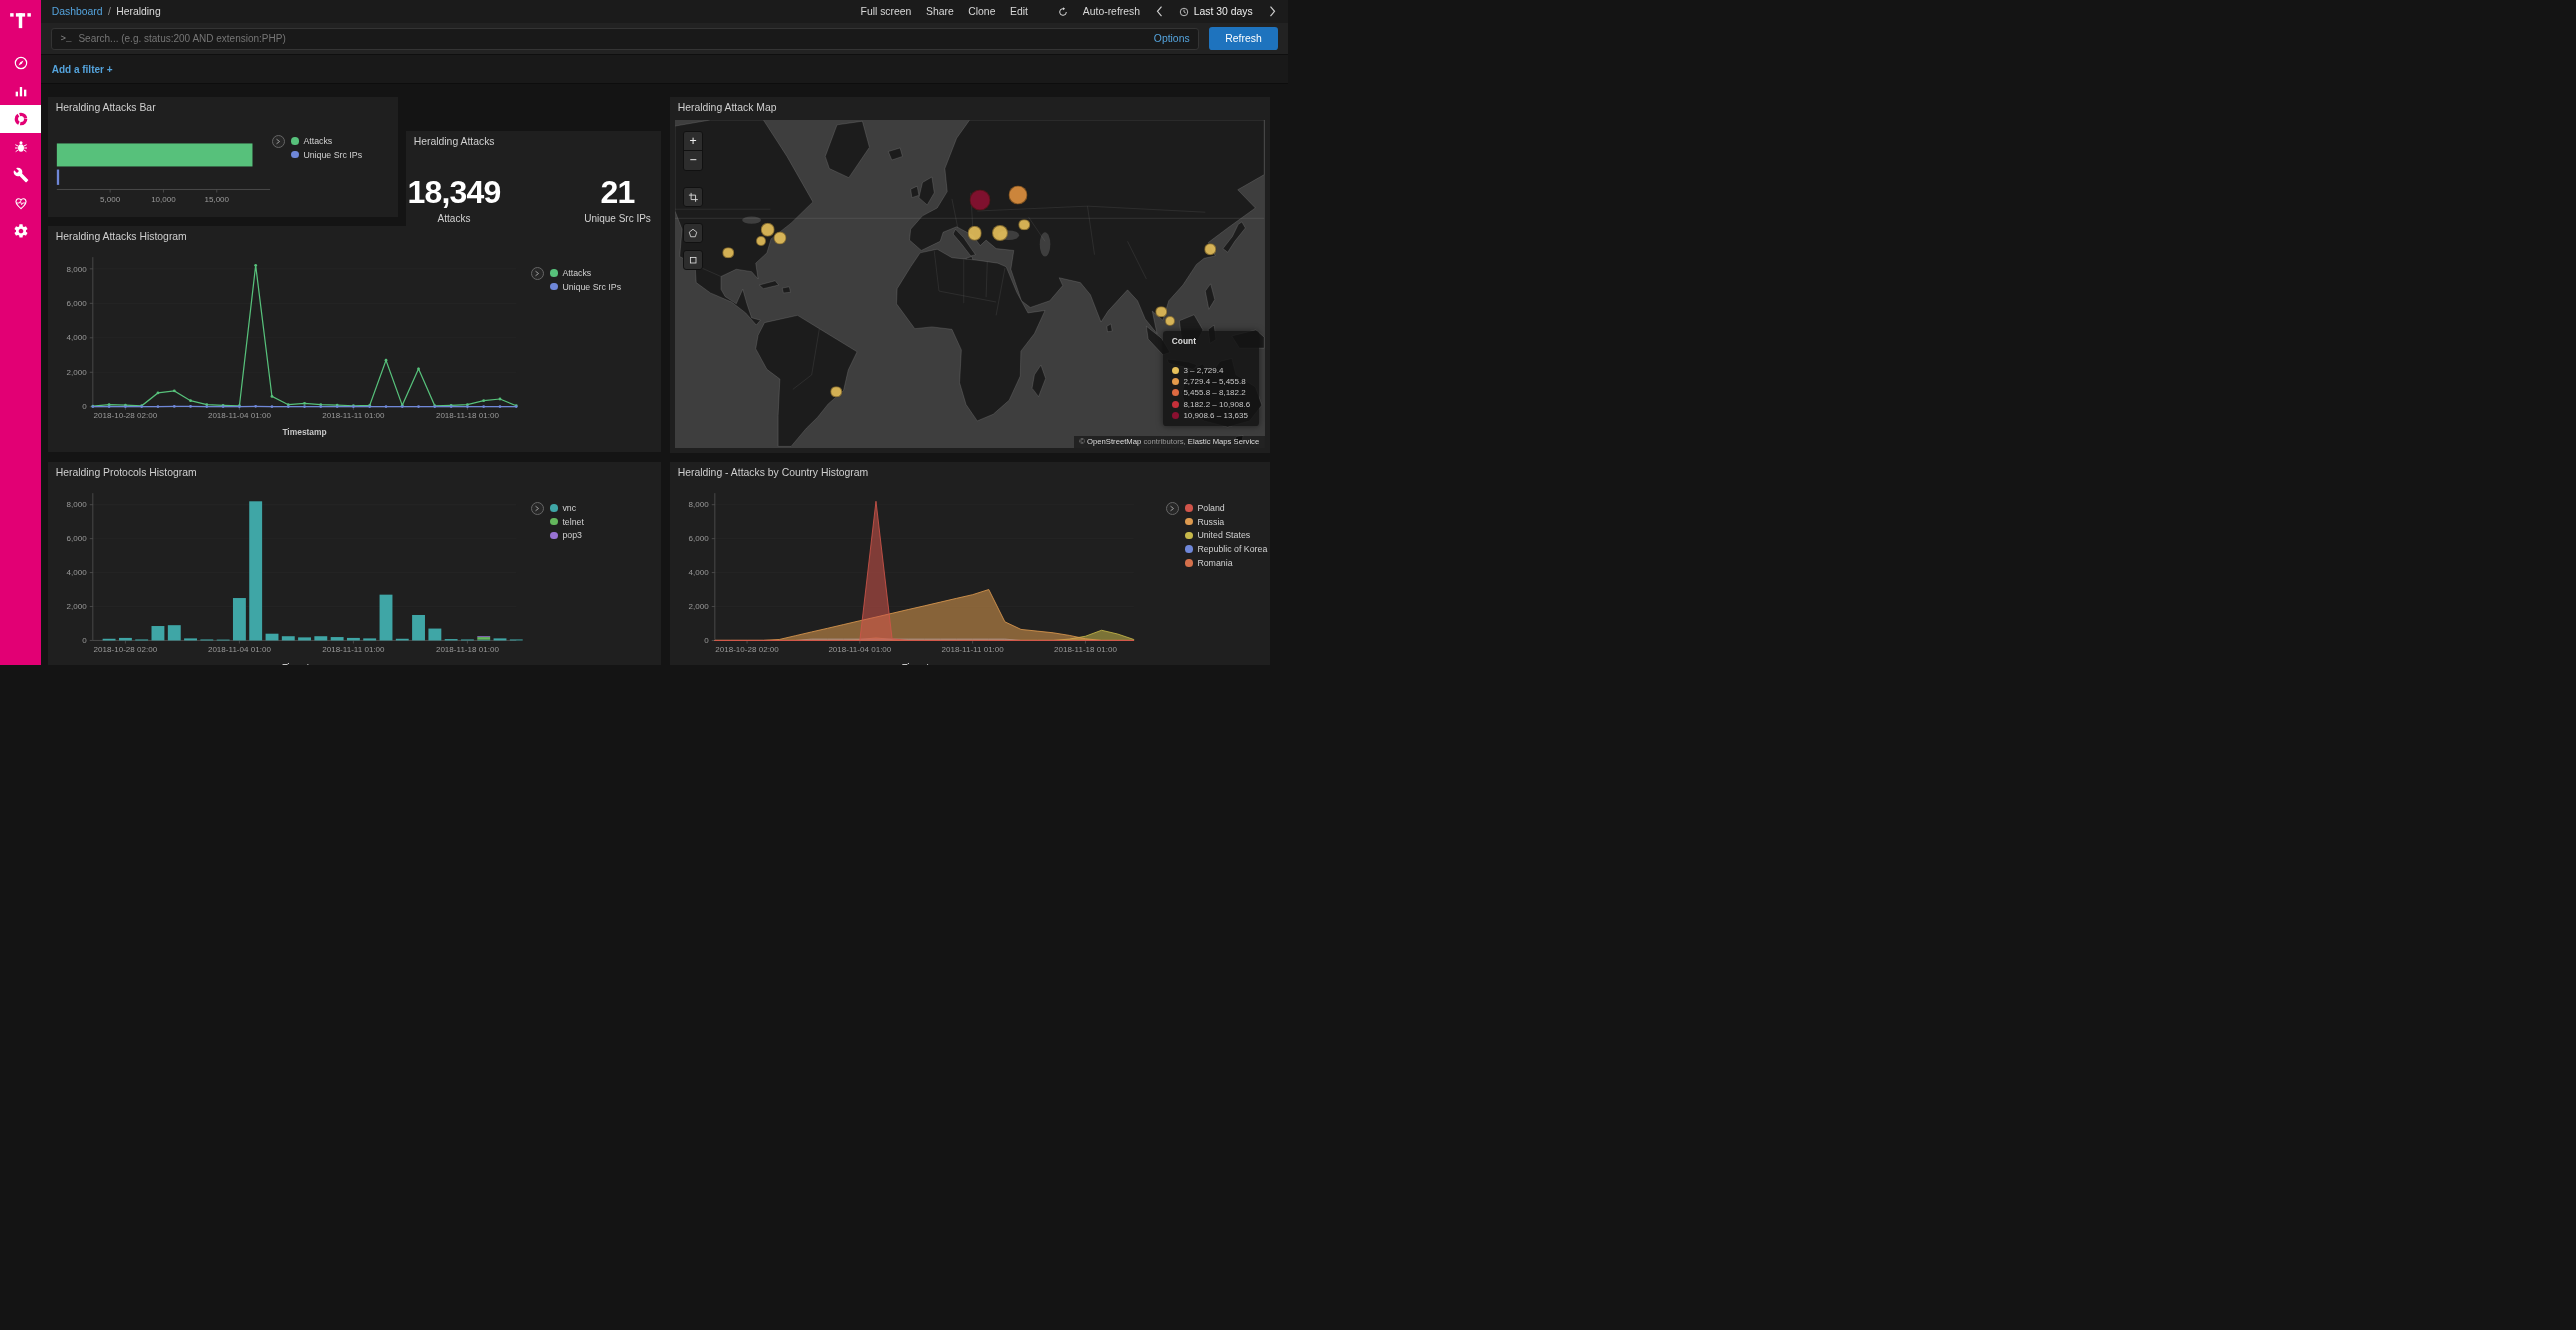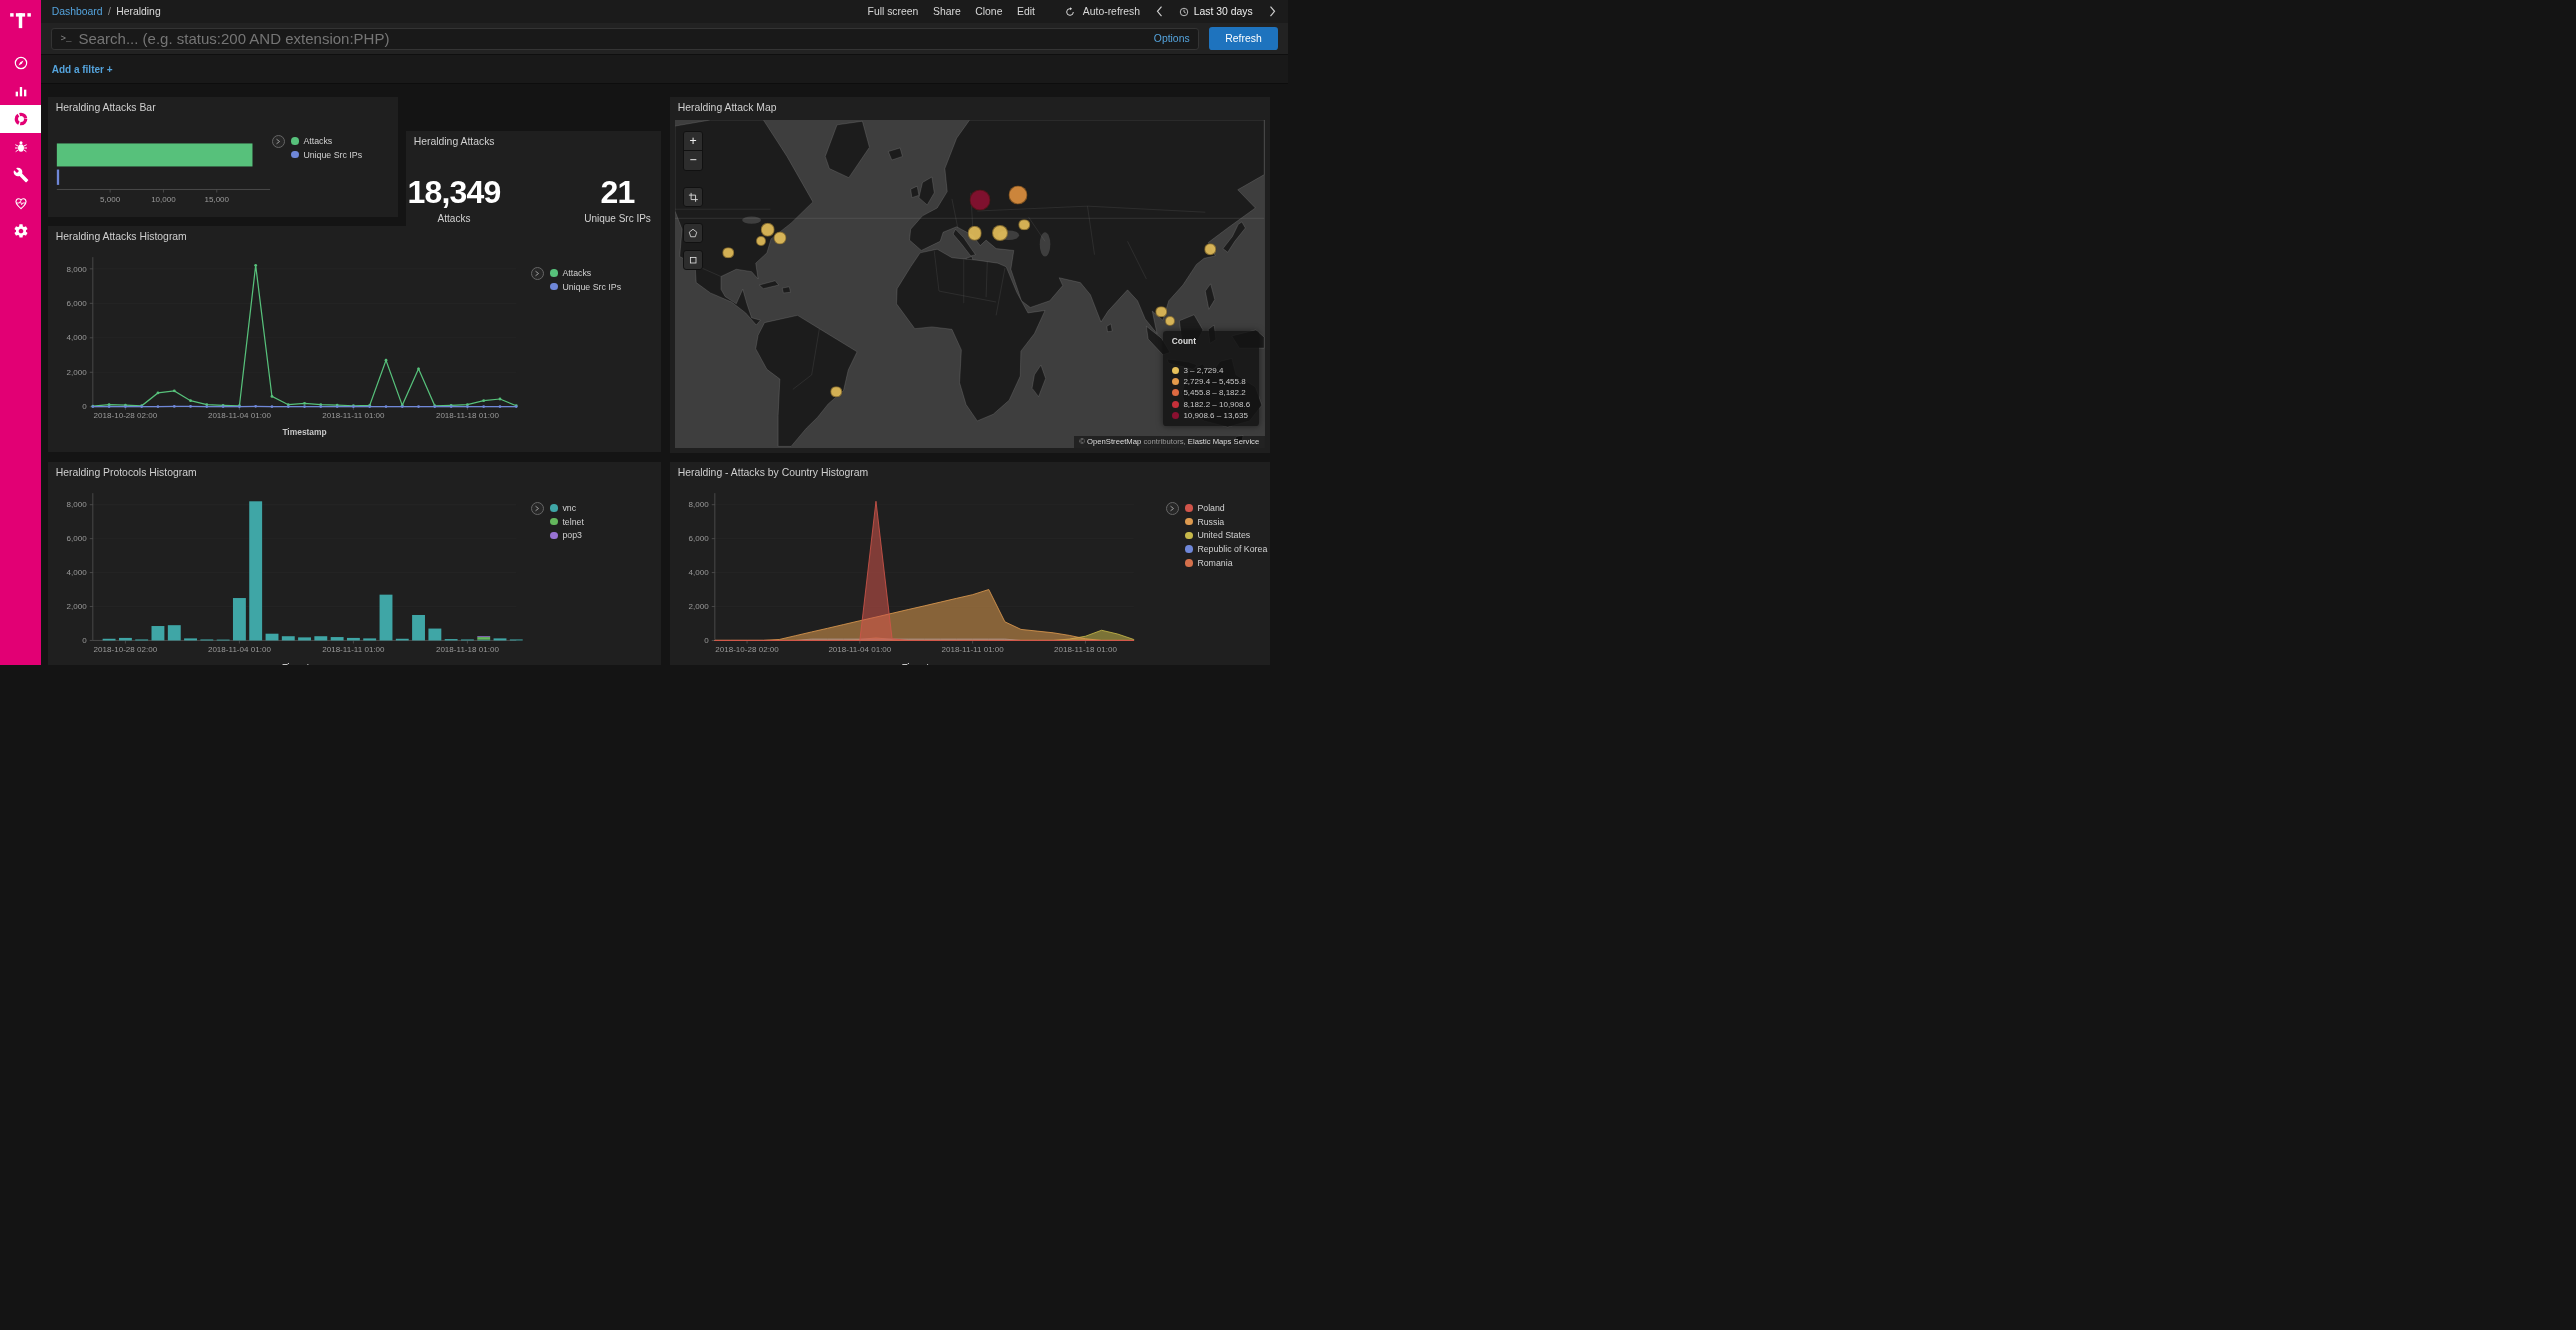--- a/index.html
+++ b/index.html
@@ -19,31 +19,31 @@
 
   
   .topbar { position:absolute; left:41px; top:0; right:0; height:23px; background:#1b1b1b;
             display:flex; align-items:center; justify-content:space-between; padding:0 10.7px; font-size:10.4px; }
   .breadcrumb { display:flex; align-items:center; gap:5.4px; }
   .crumb-link { color:#54a3dc; }
   .crumb-sep { color:#8a8a8a; }
   .crumb-cur { color:#dcdcdc; }
   .top-actions { display:flex; align-items:center; gap:14.6px; color:#d8d8d8; }
   .top-actions a { color:#d8d8d8; }
-  .auto-refresh { display:flex; align-items:flex-end; gap:8px; margin-left:15.3px; cursor:pointer; }
+  .auto-refresh { display:flex; align-items:flex-end; gap:15px; margin-left:15.3px; cursor:pointer; }
   .timewrap { display:flex; align-items:center; gap:4.6px; cursor:pointer; color:#eee; }
   .chevbtn { display:flex; align-items:center; cursor:pointer; padding:0 1.5px; }
 
   
   .searchbar { position:absolute; left:41px; top:23px; right:0; height:32px; background:#222;
                display:flex; align-items:center; padding:0 10px; gap:10px; border-bottom:0.8px solid #0f0f0f; }
   .query-box { flex:1; height:22px; background:#191919; border:0.8px solid #343434; border-radius:3.1px;
                display:flex; align-items:center; padding:0 8.4px; gap:7px; }
   .prompt { color:#8a8a8a; font-family:"Liberation Mono", monospace; font-size:9.2px; }
-  .query-input { flex:1; background:transparent; border:none; outline:none; color:#ddd; font-size:15px;
+  .query-input { flex:1; background:transparent; border:none; outline:none; color:#ddd; font-size:10px;
                  font-family:"Liberation Sans", sans-serif; }
   .query-input::placeholder { color:#757575; }
   .options-link { color:#54a3dc; font-size:10.4px; }
   .refresh-btn { width:69px; height:23px; background:#1e73be; color:#fff; border:none; border-radius:3.1px;
                  font-size:10.4px; cursor:pointer; font-family:"Liberation Sans", sans-serif; }
   .filterbar { position:absolute; left:41px; top:55px; right:0; height:29px; background:#191919;
                display:flex; align-items:center; padding:0 10.7px; border-bottom:0.8px solid #0d0d0d; }
   .add-filter { color:#54a3dc; font-size:10px; font-weight:bold; }
 
   

